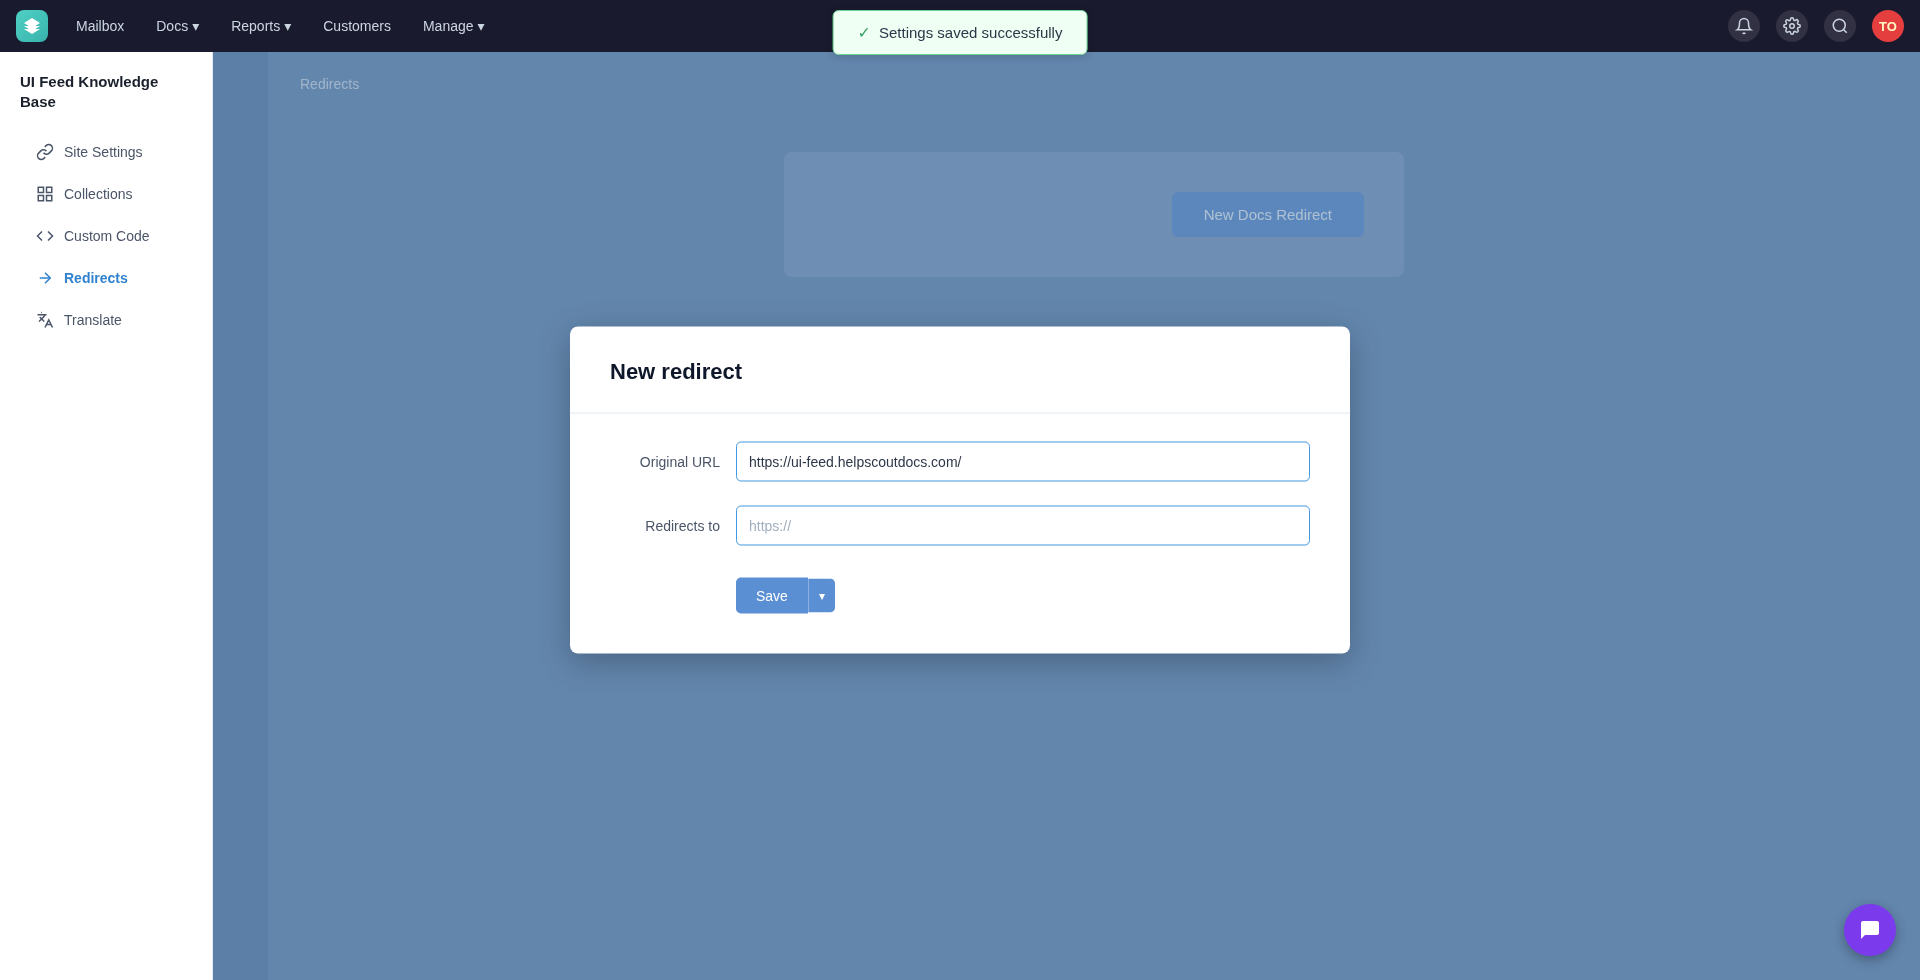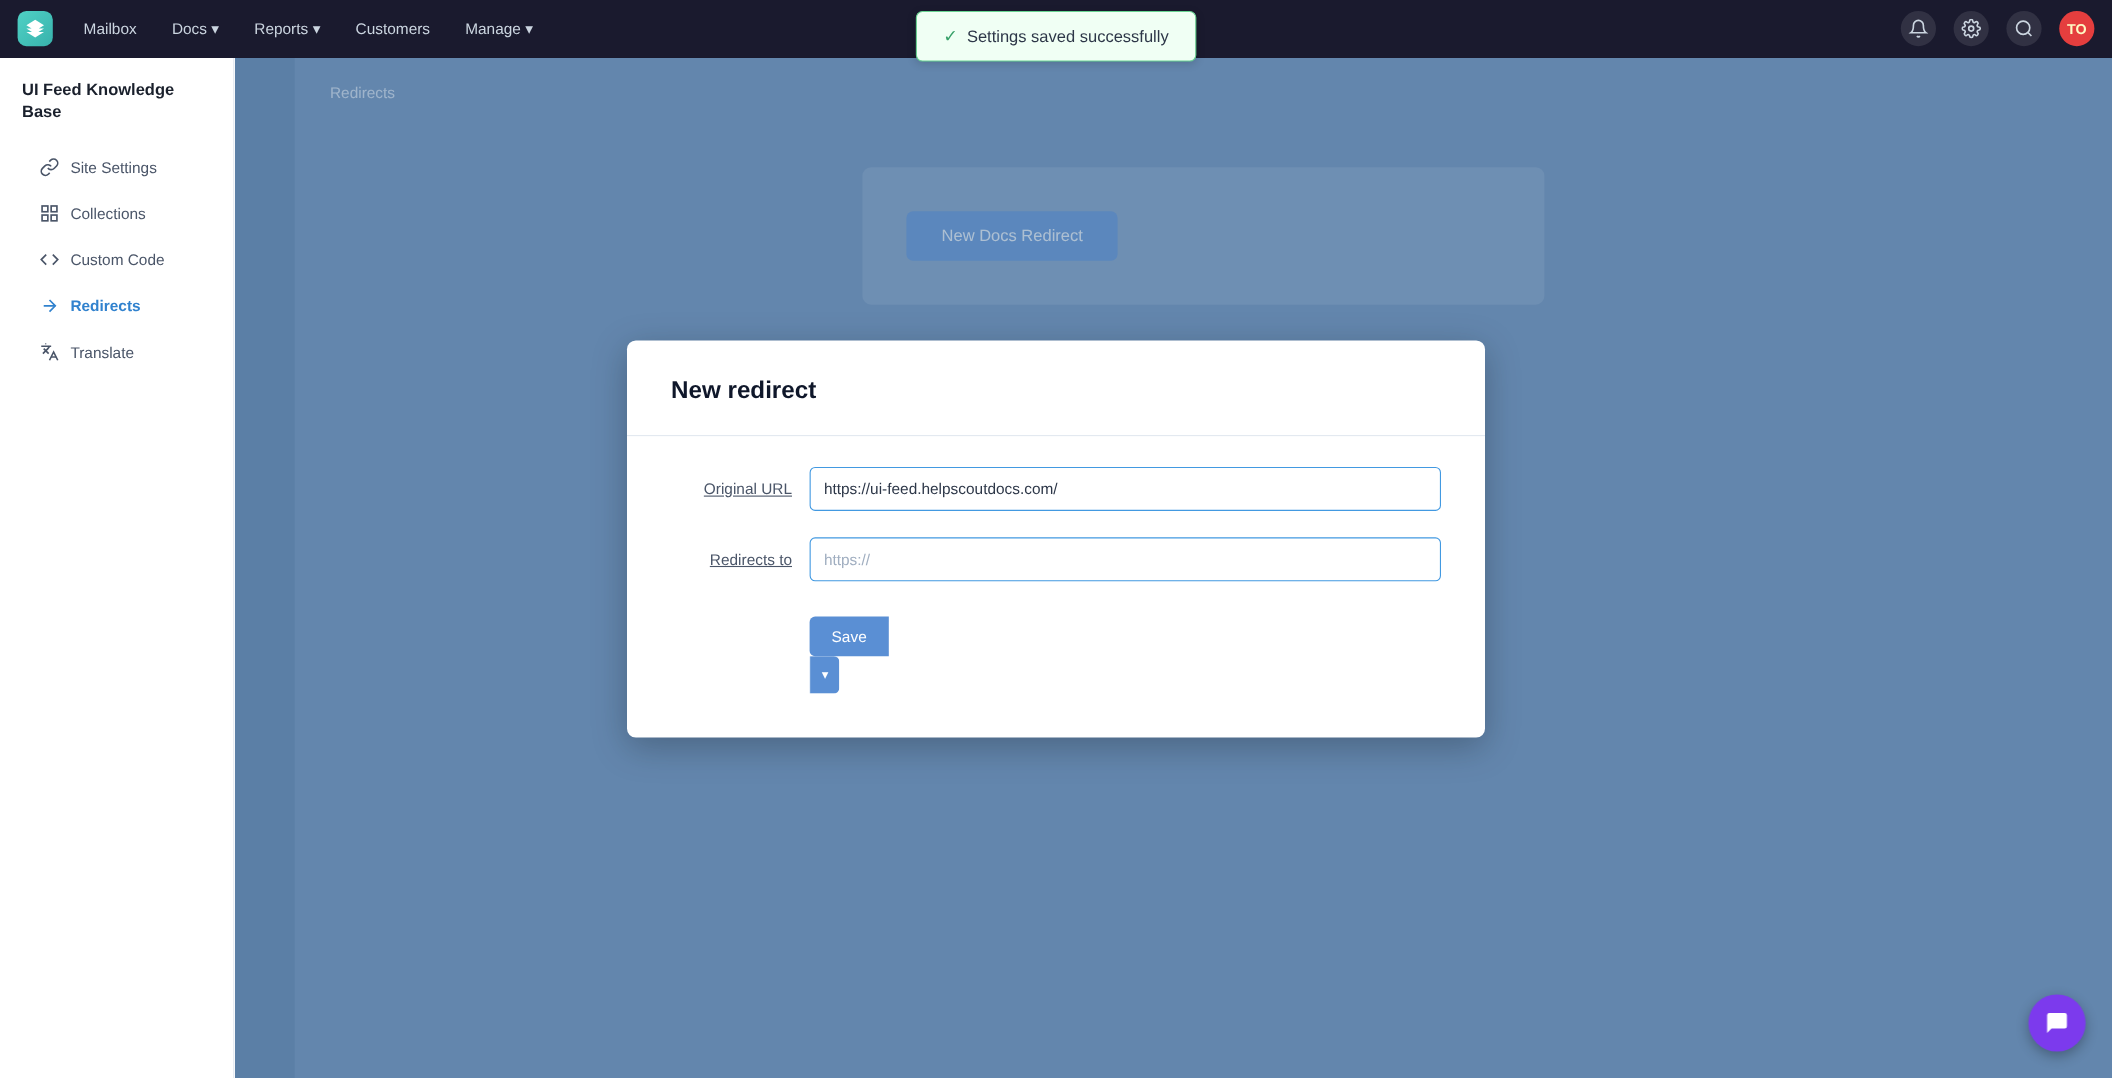--- a/index.html
+++ b/index.html
@@ -66,21 +66,21 @@
       margin-left: 268px; margin-top: 52px; min-height: calc(980px - 52px);
       background: #6b8db5; position: relative;
     }
     .main-inner { padding: 24px 32px; }
     .breadcrumb { font-size: 14px; color: #e2e8f0; margin-bottom: 16px; }
 
     
     .content-card {
       background: rgba(255,255,255,0.15); border-radius: 8px;
       padding: 40px; max-width: 620px; margin: 60px auto;
-      display: flex; flex-direction: column; align-items: flex-start; gap: 24px;
+      display: flex; flex-direction: column; align-items: flex-end; gap: 24px;
     }
     .new-docs-redirect-btn {
       background: #5a8fd4; color: white; border: none; border-radius: 6px;
       padding: 14px 32px; font-size: 15px; cursor: pointer; font-weight: 500;
     }
 
     
     .overlay {
       position: fixed; top: 52px; left: 268px; right: 0; bottom: 0;
       background: rgba(91, 127, 166, 0.5); z-index: 500;
@@ -90,28 +90,28 @@
     .modal {
       position: fixed; top: 50%; left: 50%; transform: translate(-50%, -50%);
       background: #fff; border-radius: 8px; width: 780px;
       box-shadow: 0 8px 32px rgba(0,0,0,0.25); z-index: 600;
       padding: 32px 40px 40px 40px;
     }
     .modal-title { font-size: 22px; font-weight: 600; color: #0f172a; margin-bottom: 28px; }
     .modal-divider { height: 1px; background: #e2e8f0; margin-bottom: 28px; margin-left: -40px; margin-right: -40px; }
     .modal-form { display: flex; flex-direction: column; gap: 24px; }
     .form-row { display: flex; align-items: center; gap: 16px; }
-    .form-label { width: 110px; text-align: right; font-size: 14px; color: #4a5568; flex-shrink: 0; font-weight: 500; text-decoration: underline; }
+    .form-label { width: 110px; text-align: right; font-size: 14px; color: #4a5568; flex-shrink: 0; font-weight: 500; }
     .form-input {
       flex: 1; height: 40px; border: 1.5px solid #4299e1; border-radius: 5px;
       padding: 0 12px; font-size: 14px; color: #2d3748; outline: none;
     }
     .form-input::placeholder { color: #a0aec0; }
     .modal-actions { display: flex; align-items: center; margin-left: 126px; margin-top: 8px; }
-    .save-btn-group { display: flex; align-items: flex-start; flex-direction: column; }
+    .save-btn-group { display: flex; align-items: center; }
     .save-btn {
       background: #5a8fd4; color: white; border: none; border-radius: 5px 0 0 5px;
       padding: 10px 20px; font-size: 14px; cursor: pointer; font-weight: 500;
     }
     .save-dropdown-btn {
       background: #5a8fd4; color: white; border: none; border-radius: 0 5px 5px 0;
       padding: 10px 10px; font-size: 12px; cursor: pointer; border-left: 1px solid rgba(255,255,255,0.3);
     }
 
     

